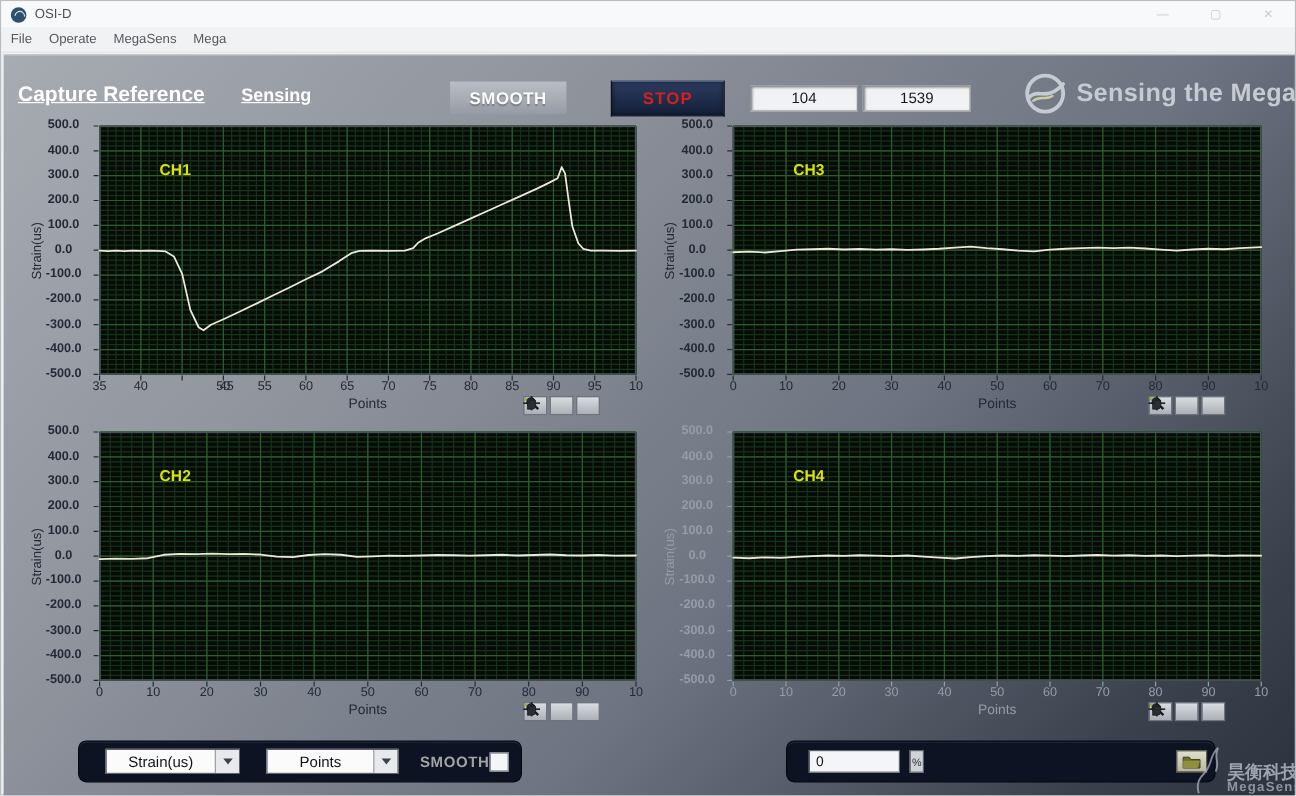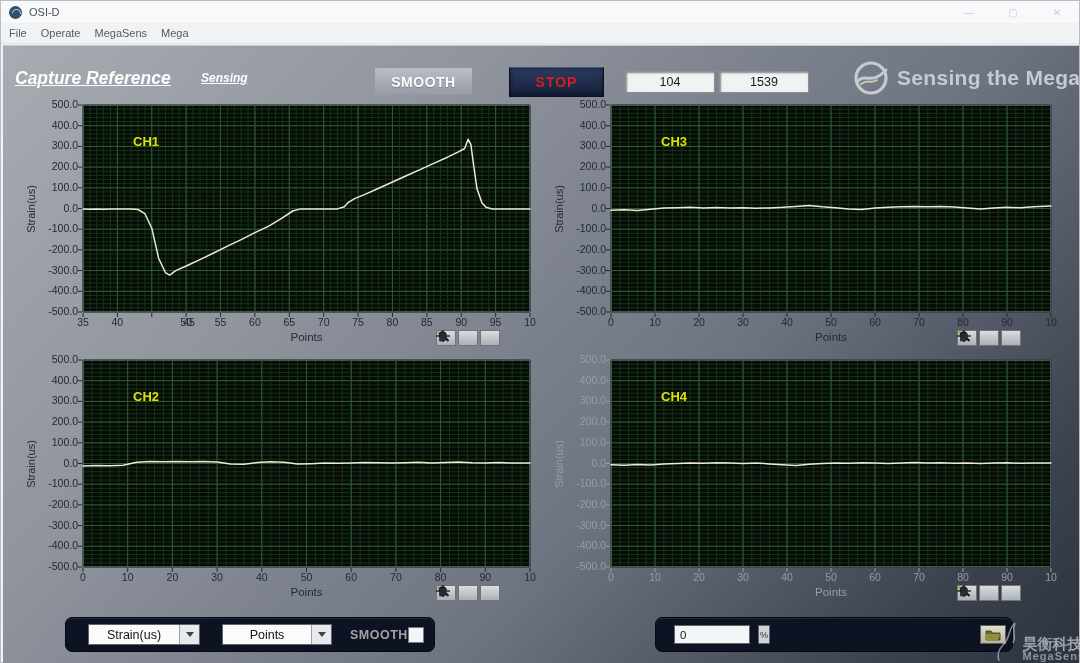--- a/index.html
+++ b/index.html
@@ -15,39 +15,39 @@
   .win-btn{width:44px;height:100%;display:flex;align-items:center;justify-content:center;font-size:10px;color:#c8ccd1;}
 
   
   .menubar{position:absolute;left:0;top:22px;width:100%;height:21px;background:#f1f2f3;border-bottom:1px solid #e2e3e5;display:flex;align-items:center;gap:14px;padding-left:8px;box-sizing:border-box;}
   .menu-item{font-size:11px;color:#55595f;}
 
   
   .panel{position:absolute;left:2px;top:44px;width:1076px;height:617px;background:linear-gradient(132deg,#a7acb3 0%,#8f949d 30%,#6d7380 62%,#3b414d 88%,#2c323e 100%);border-top:1px solid #c4c7cb;overflow:hidden;}
 
   
-  .navlink{position:absolute;color:#fdfdfd;font-weight:bold;font-style:italic;text-decoration:underline;white-space:nowrap;}
+  .navlink{position:absolute;color:#fdfdfd;font-weight:bold;text-decoration:underline;white-space:nowrap;}
   .nav-capture{left:12px;top:22px;font-size:17.5px;}
-  .nav-sensing{left:198px;top:25px;font-size:12px;}
+  .nav-sensing{left:198px;top:25px;font-size:15px;}
   .btn-start{position:absolute;left:372px;top:22px;width:97px;height:27px;background:linear-gradient(#b9bec6,#969ba5);border:1px solid #6d7публ27a;border-color:#d8dbdf #686d77 #686d77 #d8dbdf;color:#fbfbfb;font-weight:bold;font-size:14px;display:flex;align-items:center;justify-content:center;letter-spacing:.5px;text-shadow:0 1px 1px rgba(0,0,0,.25);}
   .btn-stop{position:absolute;left:506px;top:21px;width:93px;height:28px;background:linear-gradient(#2c3c60,#141f38);border:1px solid #0a1020;border-top-color:#46567c;color:#d42020;font-weight:bold;font-size:14px;display:flex;align-items:center;justify-content:center;letter-spacing:1px;box-shadow:inset 0 0 4px rgba(0,0,0,.6);}
   .num-display{position:absolute;top:25px;width:88px;height:20px;background:#f1f2f3;border:1px solid #8e9196;box-shadow:inset 1px 1px 2px rgba(0,0,0,.45);color:#17191c;font-size:12.5px;display:flex;align-items:center;justify-content:center;}
   .nd1{left:622px;} .nd2{left:716px;}
   .brand{position:absolute;left:850px;top:14px;display:flex;align-items:center;gap:8px;color:#c6cbd3;}
   .brand-text{font-size:21px;font-weight:bold;white-space:nowrap;letter-spacing:.3px;}
 
   
   .chart{position:absolute;background:#060b06;color:#232936;}
   .pos-tl{left:80px;top:59px;width:447px;height:207px;}
   .pos-tr{left:608px;top:59px;width:440px;height:207px;}
   .pos-bl{left:80px;top:314px;width:447px;height:207px;}
   .pos-br{left:608px;top:314px;width:440px;height:207px;color:#969da8;}
   .chart svg{position:absolute;left:0;top:0;overflow:visible;}
   .chart-title{position:absolute;left:50px;top:6px;font-weight:bold;font-size:13px;color:#dde300;z-index:3;margin-top:23px;}
-  .ytick{position:absolute;right:calc(100% + 5px);width:50px;text-align:right;font-size:10.5px;white-space:nowrap;}
+  .ytick{position:absolute;right:calc(100% + 5px);width:50px;text-align:center;font-size:10.5px;white-space:nowrap;font-weight:bold;}
   .xtick{position:absolute;top:calc(100% + 4px);transform:translateX(-50%);font-size:10.5px;white-space:nowrap;}
   .ylab{position:absolute;left:-76px;top:50%;transform:translateY(-50%) rotate(-90deg);font-size:11px;white-space:nowrap;}
   .xlab{position:absolute;top:calc(100% + 19px);left:50%;transform:translateX(-50%);font-size:11.5px;}
   .palette{position:absolute;top:calc(100% + 18px);right:30px;display:flex;gap:2px;}
   .ptool{width:20px;height:16px;background:linear-gradient(#dadde1,#aab0b7);border:1px solid #6f747c;box-sizing:border-box;display:flex;align-items:center;justify-content:center;}
 
   
   .bar{position:absolute;top:571px;height:33px;background:#0d1322;border-radius:7px;border:1px solid #050910;box-shadow:inset 0 1px 0 rgba(90,110,150,.25);}
   .bar-left{left:62px;width:368px;}
   .bar-right{left:652px;width:356px;}

